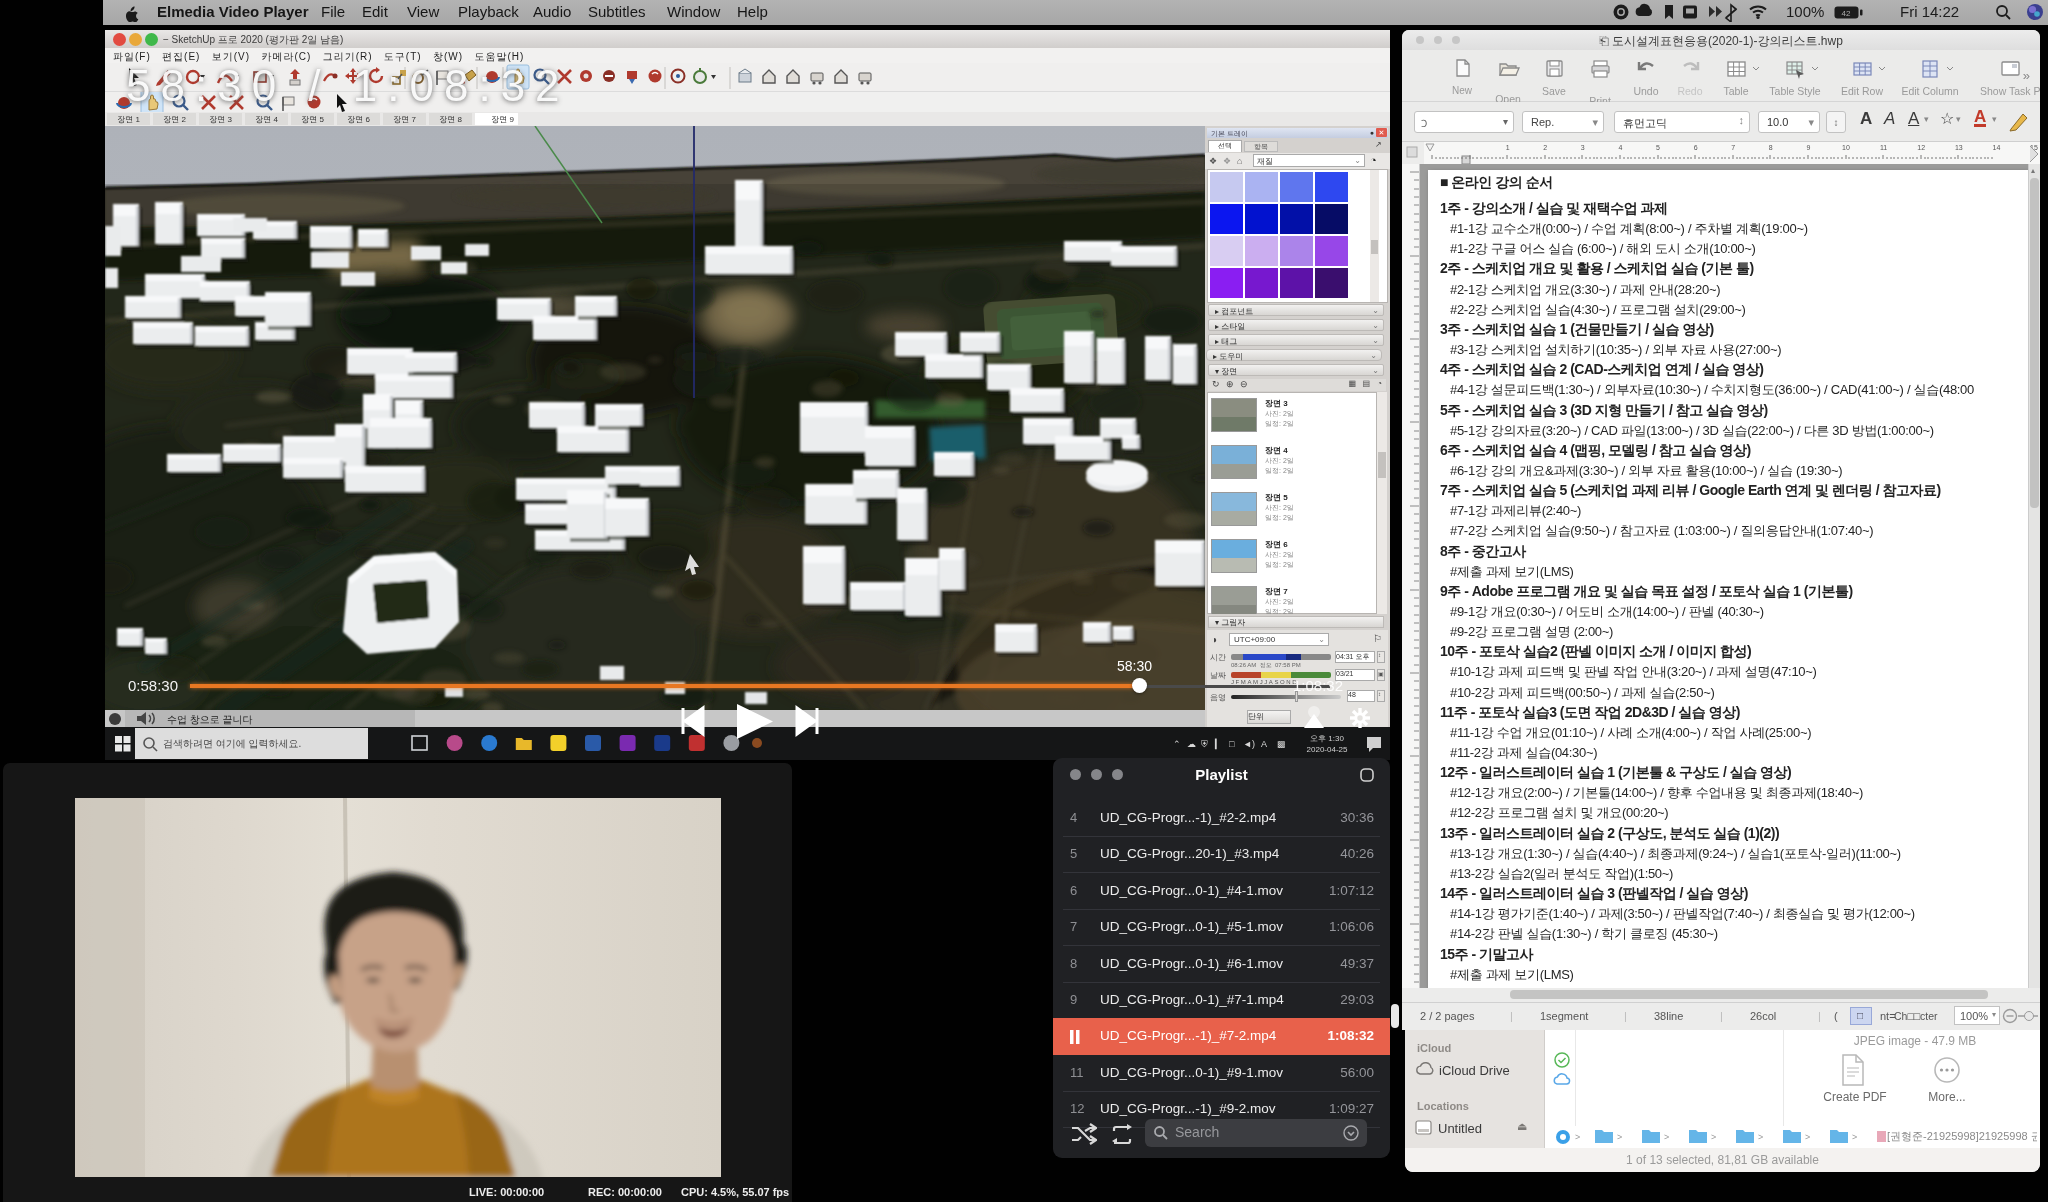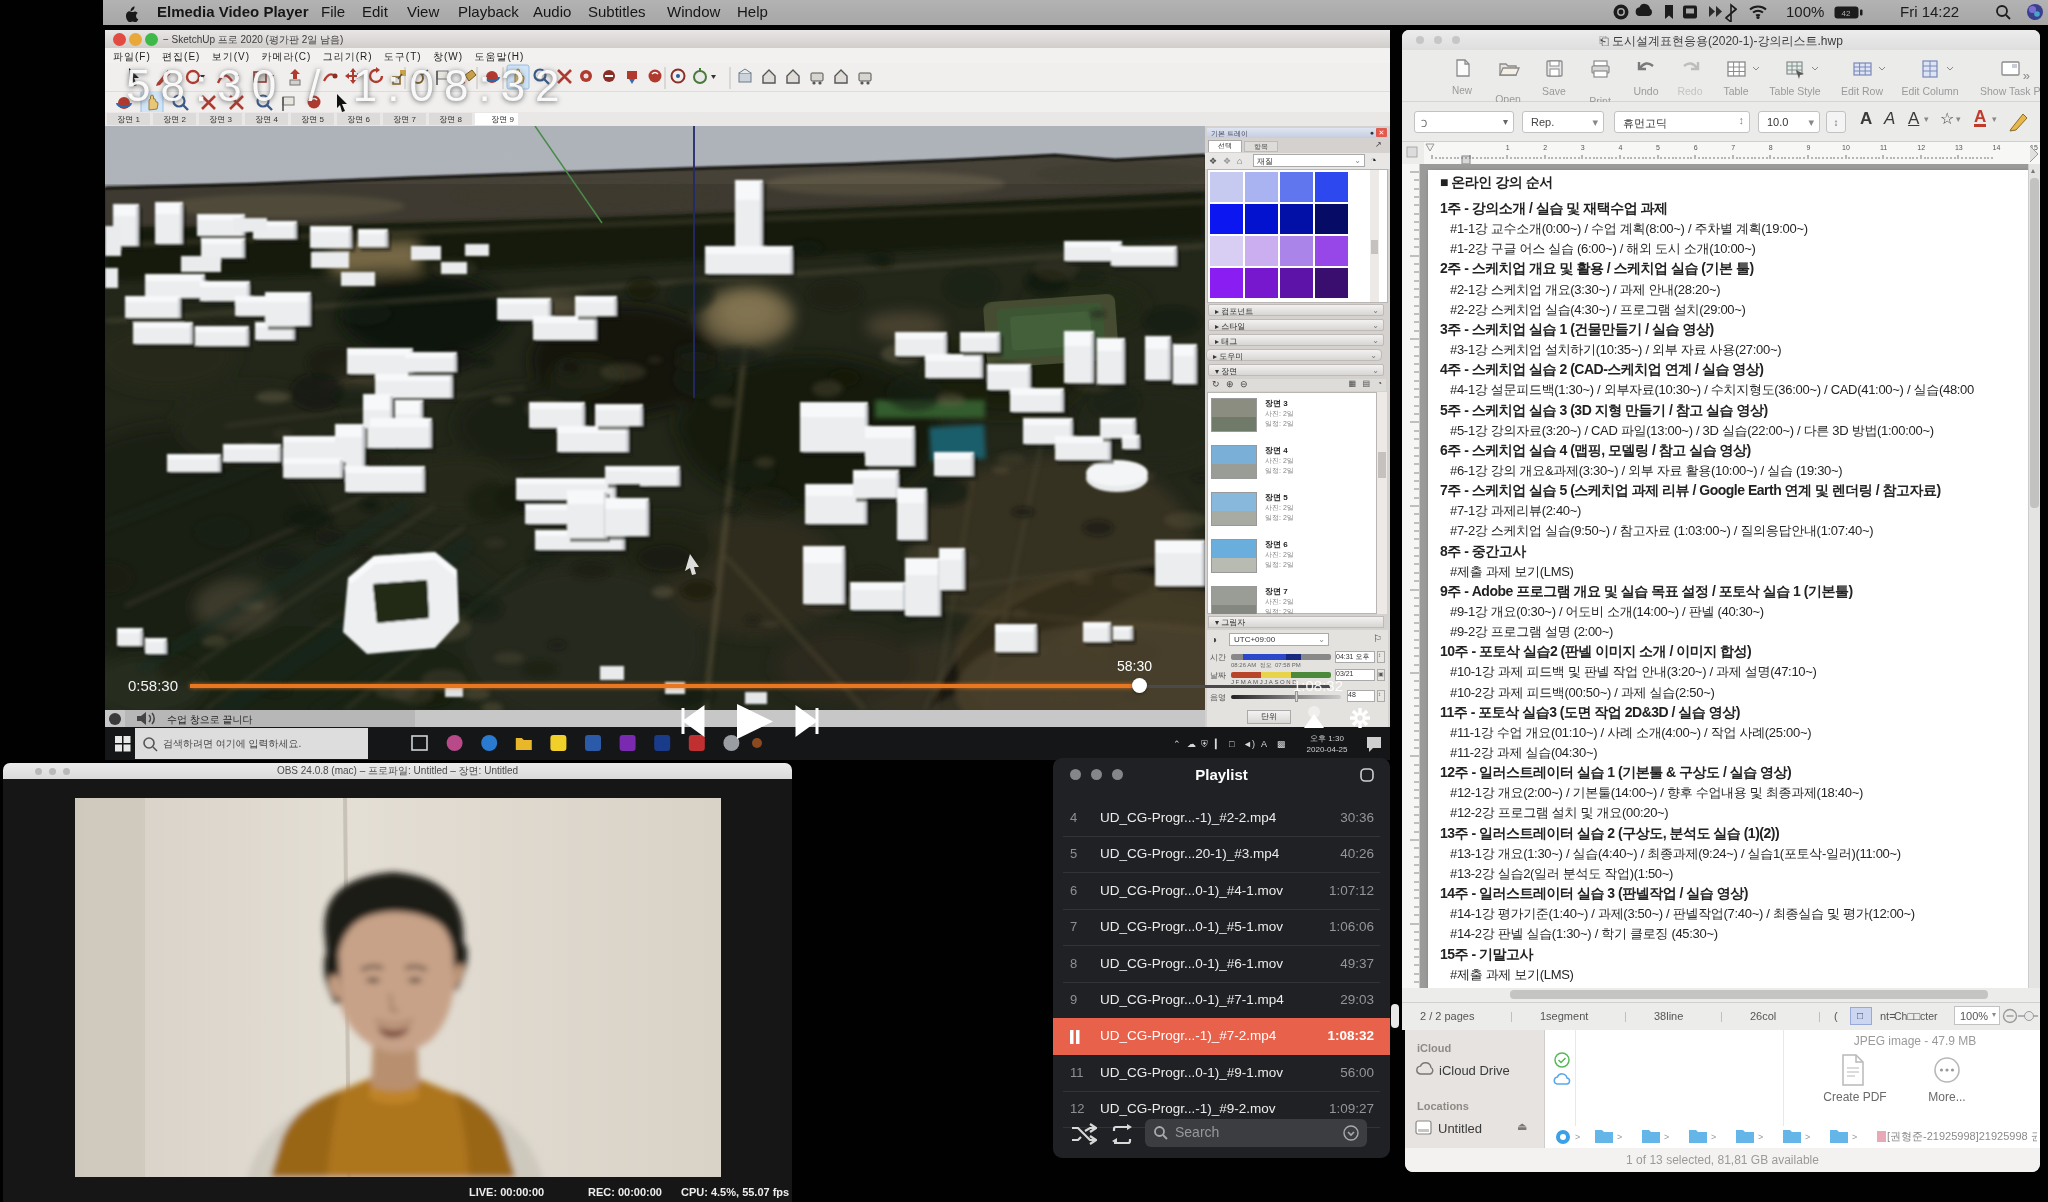--- a/index.html
+++ b/index.html
@@ -931,21 +931,21 @@
  <span class="abs" style="left:3px;top:40px;font-size:8px;color:#555">날짜</span>
  <div class="abs" style="left:24px;top:42px;width:100px;height:6px;background:linear-gradient(90deg,#b8442a 0 30%,#e8d44a 30% 60%,#4a8a3a 60% 100%);border-radius:2px"></div>
  <span class="abs" style="left:24px;top:49px;font-size:6px;letter-spacing:1.6px;color:#555">JFMAMJJASOND</span>
  <div class="abs" style="left:128px;top:39px;width:40px;height:12px;background:#fff;border:1px solid #aaa;font-size:7px;color:#333">03/21</div>
  <div class="abs" style="left:170px;top:39px;width:8px;height:12px;background:#e8e6e3;border:1px solid #aaa;font-size:6px;color:#555">▣</div>
  <span class="abs" style="left:3px;top:62px;font-size:8px;color:#555">음영</span>
  <div class="abs" style="left:24px;top:65px;width:110px;height:4px;background:linear-gradient(90deg,#222,#ccc);border-radius:2px"></div>
  <div class="abs" style="left:88px;top:61px;width:3px;height:11px;background:#dddbd8;border:1px solid #999"></div>
  <div class="abs" style="left:140px;top:60px;width:28px;height:12px;background:#fff;border:1px solid #aaa;font-size:7px;color:#333">48</div>
  <div class="abs" style="left:170px;top:60px;width:8px;height:12px;background:#e8e6e3;border:1px solid #aaa;font-size:6px;color:#555">↕</div>
- <div class="abs" style="left:40px;top:80px;width:44px;height:14px;background:linear-gradient(#f4f3f2,#dad8d5);border:1px solid #aaa;font-size:8px;color:#333;text-align:center">단위</div>
+ <div class="abs" style="left:40px;top:80px;width:44px;height:14px;background:linear-gradient(#f4f3f2,#dad8d5);border:1px solid #aaa;font-size:8px;color:#333;text-align:left">단위</div>
 </div>
 </div>
 <div id="osdbar">
         <div class="abs" style="left:4px;top:3px;width:12px;height:12px;border-radius:50%;background:#3a3a3a"></div>
 <svg class="abs" style="left:30px;top:1px" width="26" height="15" viewBox="0 0 26 15">
           <path d="M2 5h4l5-4v13l-5-4H2z" fill="#2a2a2a"></path>
           <path d="M14 4a5 5 0 0 1 0 7M17 2a8 8 0 0 1 0 11" stroke="#2a2a2a" stroke-width="1.6" fill="none"></path>
         </svg>
 <div class="abs" style="left:20px;top:0;width:290px;height:17px;background:rgba(140,140,140,0.28)"></div>
 <span class="abs" style="left:62px;top:3px;font-size:10px;color:#222">수업 창으로 끝니다</span>
@@ -1016,26 +1016,20 @@
               <path d="M-7 -7 L-3.6 -3.6"></path>
               <path d="M7 7 L3.6 3.6"></path>
               <path d="M-7 7 L-3.6 3.6"></path>
               <path d="M7 -7 L3.6 -3.6"></path>
             </g>
           </g>
 </svg>
 
 </path></div>
 <div id="obs">
-<div id="obstitle">
- <span class="abs" style="left:32px;top:5px;width:7px;height:7px;border-radius:50%;background:#b9b9b9"></span>
- <span class="abs" style="left:46px;top:5px;width:7px;height:7px;border-radius:50%;background:#b9b9b9"></span>
- <span class="abs" style="left:60px;top:5px;width:7px;height:7px;border-radius:50%;background:#b9b9b9"></span>
- <span style="line-height:16px">OBS 24.0.8 (mac) – 프로파일: Untitled – 장면: Untitled</span>
-</div>
 <svg class="abs" style="left:72px;top:35px" width="646" height="379" viewBox="0 0 646 379">
 <defs>
 <linearGradient id="wall" x1="0" y1="0" x2="1" y2="0">
  <stop offset="0" stop-color="#d6d0c6"></stop>
             <stop offset="0.25" stop-color="#ded8ce"></stop>
             <stop offset="0.42" stop-color="#e4dfd5"></stop>
             <stop offset="0.55" stop-color="#e1dbd1"></stop>
             <stop offset="1" stop-color="#d8d2c7"></stop>
 </linearGradient>
 <filter id="pbl" x="-20%" y="-20%" width="140%" height="140%">

